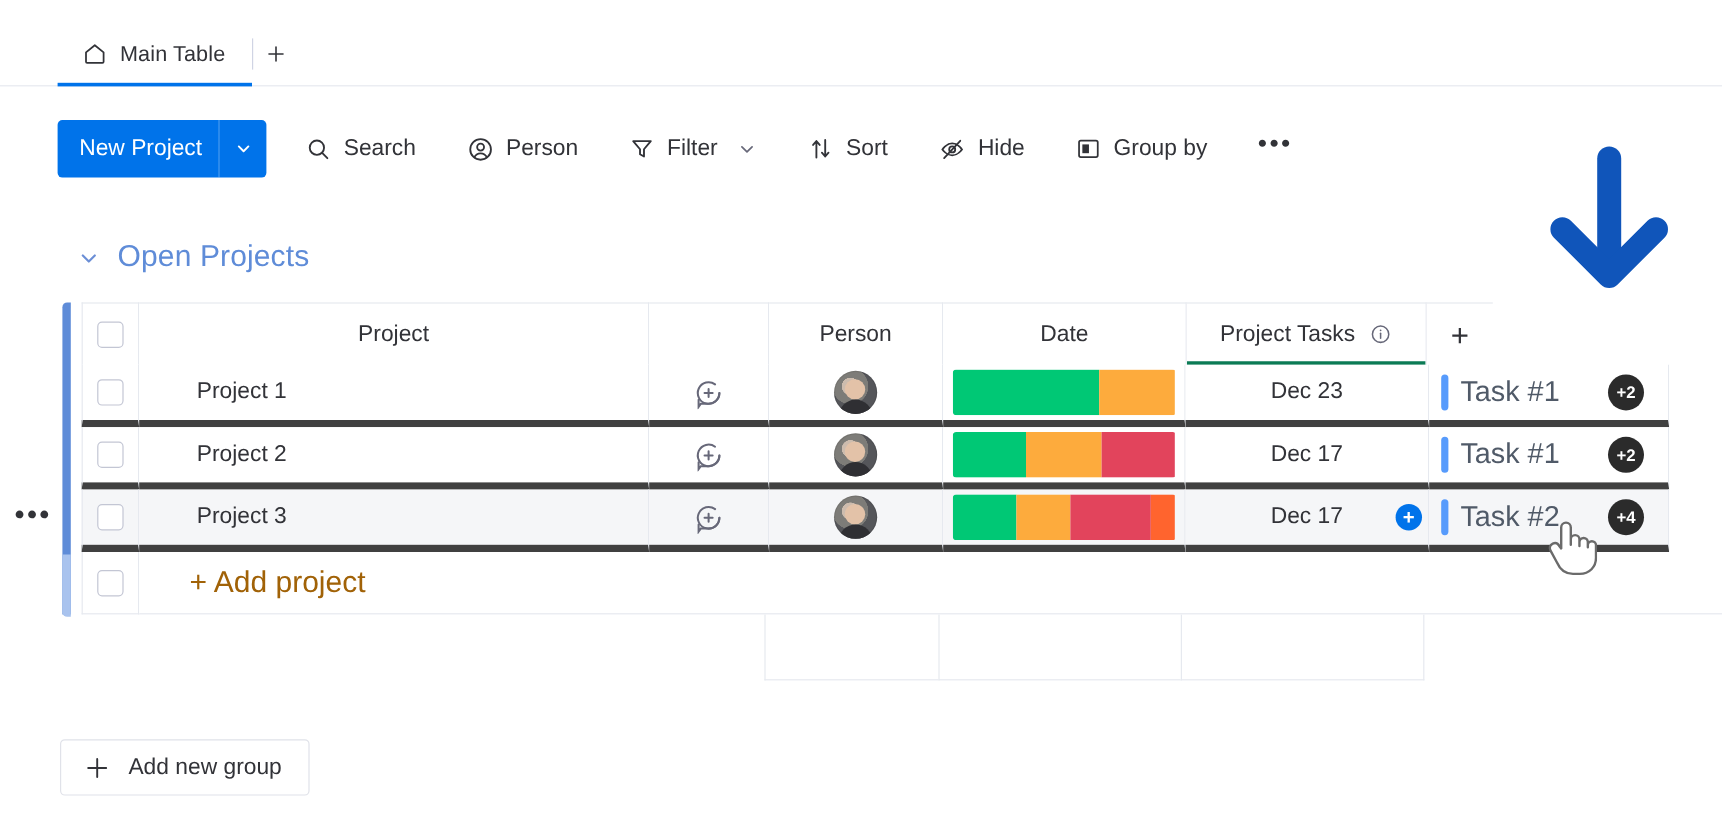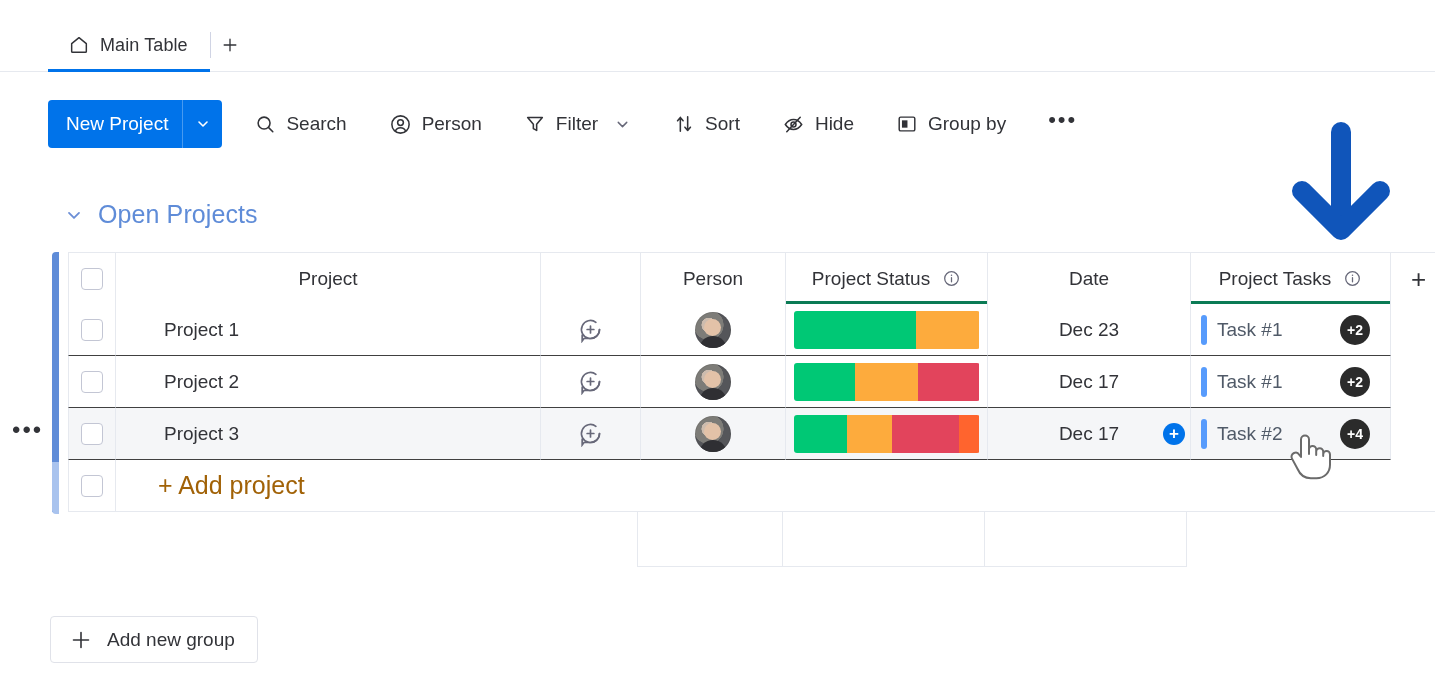--- a/index.html
+++ b/index.html
@@ -77,21 +77,21 @@
     position: absolute; left: 0; top: 0; width: 7px; height: 260px;
     background: #5f8cd8; border-radius: 4px 0 0 0;
   }
   .accent-faded {
     position: absolute; left: 0; top: 210px; width: 7px; height: 52px;
     background: #a9c3ee; border-radius: 0 0 0 4px;
   }
 
   .row { display: flex; align-items: stretch; margin-left: 16px; }
 
-  .cell { border-right: 1px solid #e6e9ef; border-bottom: 1px solid #404040;
+  .cell { border-right: 1px solid #e6e9ef; border-bottom: 6px solid #404040;
           display: flex; align-items: center; justify-content: center;
           background: #fff; position: relative; }
 
   
   .c-check { width: 48px; min-width: 48px; }
   .c-project { width: 425px; min-width: 425px; justify-content: flex-start; padding-left: 48px; }
   .c-chat { width: 100px; min-width: 100px; }
   .c-person { width: 145px; min-width: 145px; }
   .c-status { width: 202px; min-width: 202px; }
   .c-date { width: 203px; min-width: 203px; }
@@ -140,21 +140,21 @@
     border-radius: 14px 14px 0 0; background:#2f2f33;
   }
 
   
   .battery { display: flex; width: 186px; height: 38px; border-radius: 3px; overflow: hidden; }
   .battery > span { display: block; height: 100%; }
 
   
   .tasks-cell { justify-content: flex-start; padding-left: 10px; gap: 10px; position: relative; }
   .task-bar { width: 6px; height: 30px; border-radius: 3px; background: #579bfc; flex: none; }
-  .task-label { font-size: 19px; color: #505a68; }
+  .task-label { font-size: 24px; color: #505a68; }
   .task-badge {
     position: absolute; right: 20px; top: 50%; transform: translateY(-50%);
     width: 30px; height: 30px; border-radius: 50%;
     background: #2b2b2b; color: #fff; font-size: 14px; font-weight: 700;
     display: flex; align-items: center; justify-content: center;
   }
   .task-add {
     position: absolute; left: -28px; top: 50%; transform: translateY(-50%);
     width: 22px; height: 22px; border-radius: 50%; background: #0073ea; color: #fff;
     display: flex; align-items: center; justify-content: center;
@@ -314,32 +314,20 @@
     <div class="row header-row">
       <div class="cell c-check">
         <span class="checkbox"></span>
       </div>
       <div class="cell c-project" style="justify-content:center;padding-left:0">
         <span>Project</span>
       </div>
       <div class="cell c-chat"></div>
       <div class="cell c-person">
         <span>Person</span>
-      </div>
-      <div class="cell c-status green-underline">
-        <span class="hdr-label">
-          <span>Project Status</span>
-          <span class="icon">
-            <svg width="19" height="19" viewBox="0 0 24 24" fill="none" stroke="#676879" stroke-width="1.6" stroke-linecap="round">
-                <circle cx="12" cy="12" r="8.6"></circle>
-                <path d="M12 11v5.2"></path>
-                <circle cx="12" cy="7.9" r=".95" fill="#676879" stroke="none"></circle>
-              </svg>
-          </span>
-        </span>
       </div>
       <div class="cell c-date">
         <span>Date</span>
       </div>
       <div class="cell c-tasks green-underline" style="justify-content:center">
         <span class="hdr-label">
           <span>Project Tasks</span>
           <span class="icon">
             <svg width="19" height="19" viewBox="0 0 24 24" fill="none" stroke="#676879" stroke-width="1.6" stroke-linecap="round">
                 <circle cx="12" cy="12" r="8.6"></circle>

